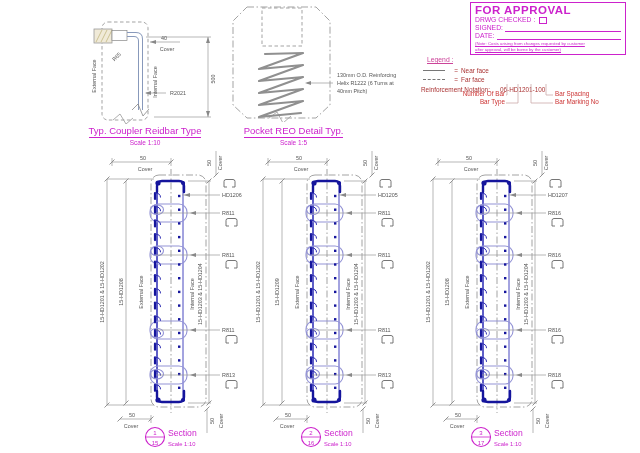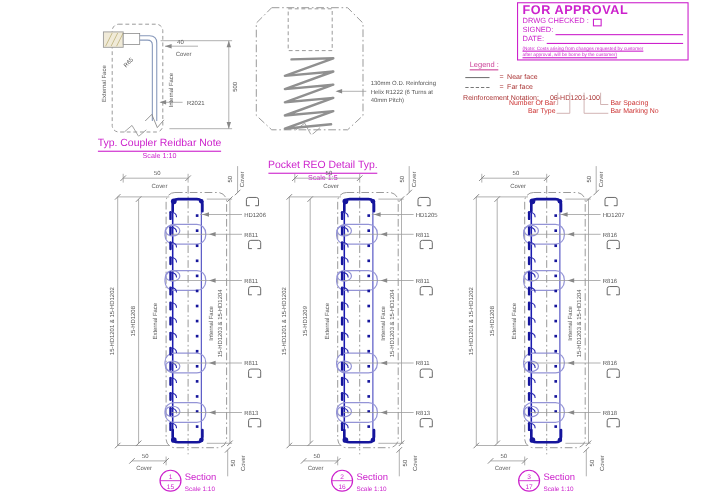--- a/index.html
+++ b/index.html
@@ -90,42 +90,42 @@
   </g>
   <text x="106" y="34" class="t" text-anchor="middle">40</text>
   <text x="109" y="45" class="t" text-anchor="middle">Cover</text>
   <text x="157" y="73" class="t" text-anchor="middle" transform="rotate(-90 157 73)">500</text>
   <text x="112" y="89" class="t">R2021</text>
   <text x="60" y="52" class="t" text-anchor="middle" transform="rotate(-45 60 52)">R65</text>
   <text x="38" y="70" class="t" text-anchor="middle" transform="rotate(-90 38 70)">External Face</text>
   <text x="99" y="76" class="t" text-anchor="middle" transform="rotate(-90 99 76)">Internal Face</text>
 </svg>
 <div class="abs" style="left:60px;top:125px;width:170px;">
-  <div class="det-title"><span class="u">Typ. Coupler Reidbar Note</span></div>
+  <div class="det-title"><span class="u">Typ. Coupler Reidbar Type</span></div>
   <div class="det-scale">Scale 1:10</div>
 </div>
 
 <svg class="abs" style="left:225px;top:0;" width="198" height="122" viewBox="0 0 198 122">
   <g>
     <polygon points="22,7 91,7 105,21 105,105 91,118 22,118 8,105 8,21" class="dashdot"></polygon>
     <rect x="37" y="8" width="40" height="38" class="dashed"></rect>
     <polyline points="44,118 52,112 58,123 66,116" fill="none" stroke="#999" stroke-width="0.8"></polyline>
   </g>
   <g>
     <polyline points="40,54 78,53 34,69 78,65 34,81 78,77 34,93 78,89 34,105 78,101 34,117 76,113" fill="none" stroke="#909090" stroke-width="2.2" stroke-linejoin="round" stroke-linecap="round"></polyline>
   </g>
   <g>
     <line x1="82" y1="83" x2="108" y2="83" class="dim"></line>
     <path class="arr" d="M80,83 l6,-2 v4 z"></path>
   </g>
   <text x="112" y="77" class="t">130mm O.D. Reinforcing</text>
   <text x="112" y="85" class="t">Helix R1222 (6 Turns at</text>
   <text x="112" y="93" class="t">40mm Pitch)</text>
 </svg>
-<div class="abs" style="left:226px;top:125px;width:135px;margin-top:20px;">
+<div class="abs" style="left:226px;top:125px;width:135px;">
   <div class="det-title"><span class="u">Pocket REO Detail Typ.</span></div>
   <div class="det-scale">Scale 1:5</div>
 </div>
 
 <div id="approval" class="abs">
   <div class="ap-title">FOR APPROVAL</div>
   <div class="ap-row">
       <span>DRWG CHECKED :</span>
       <span class="chk"></span>
     </div>

